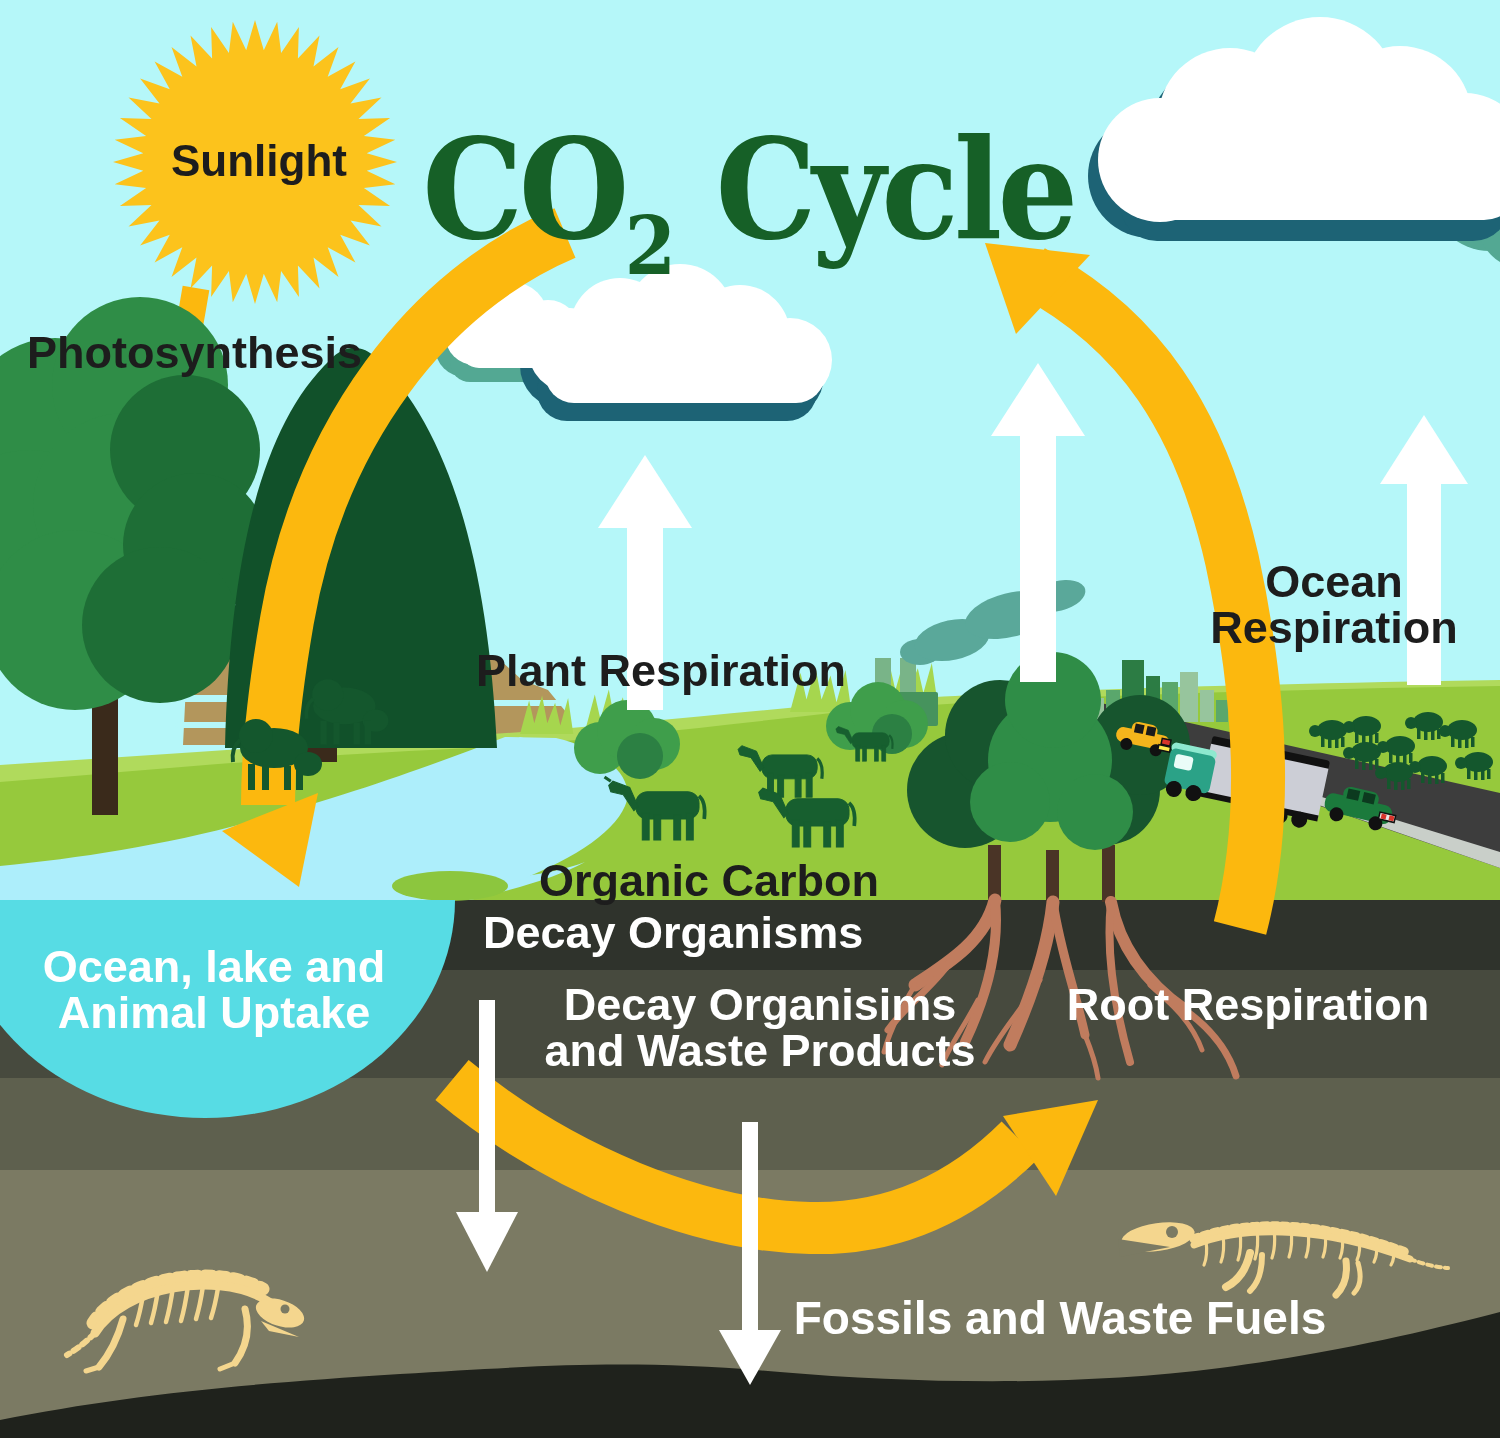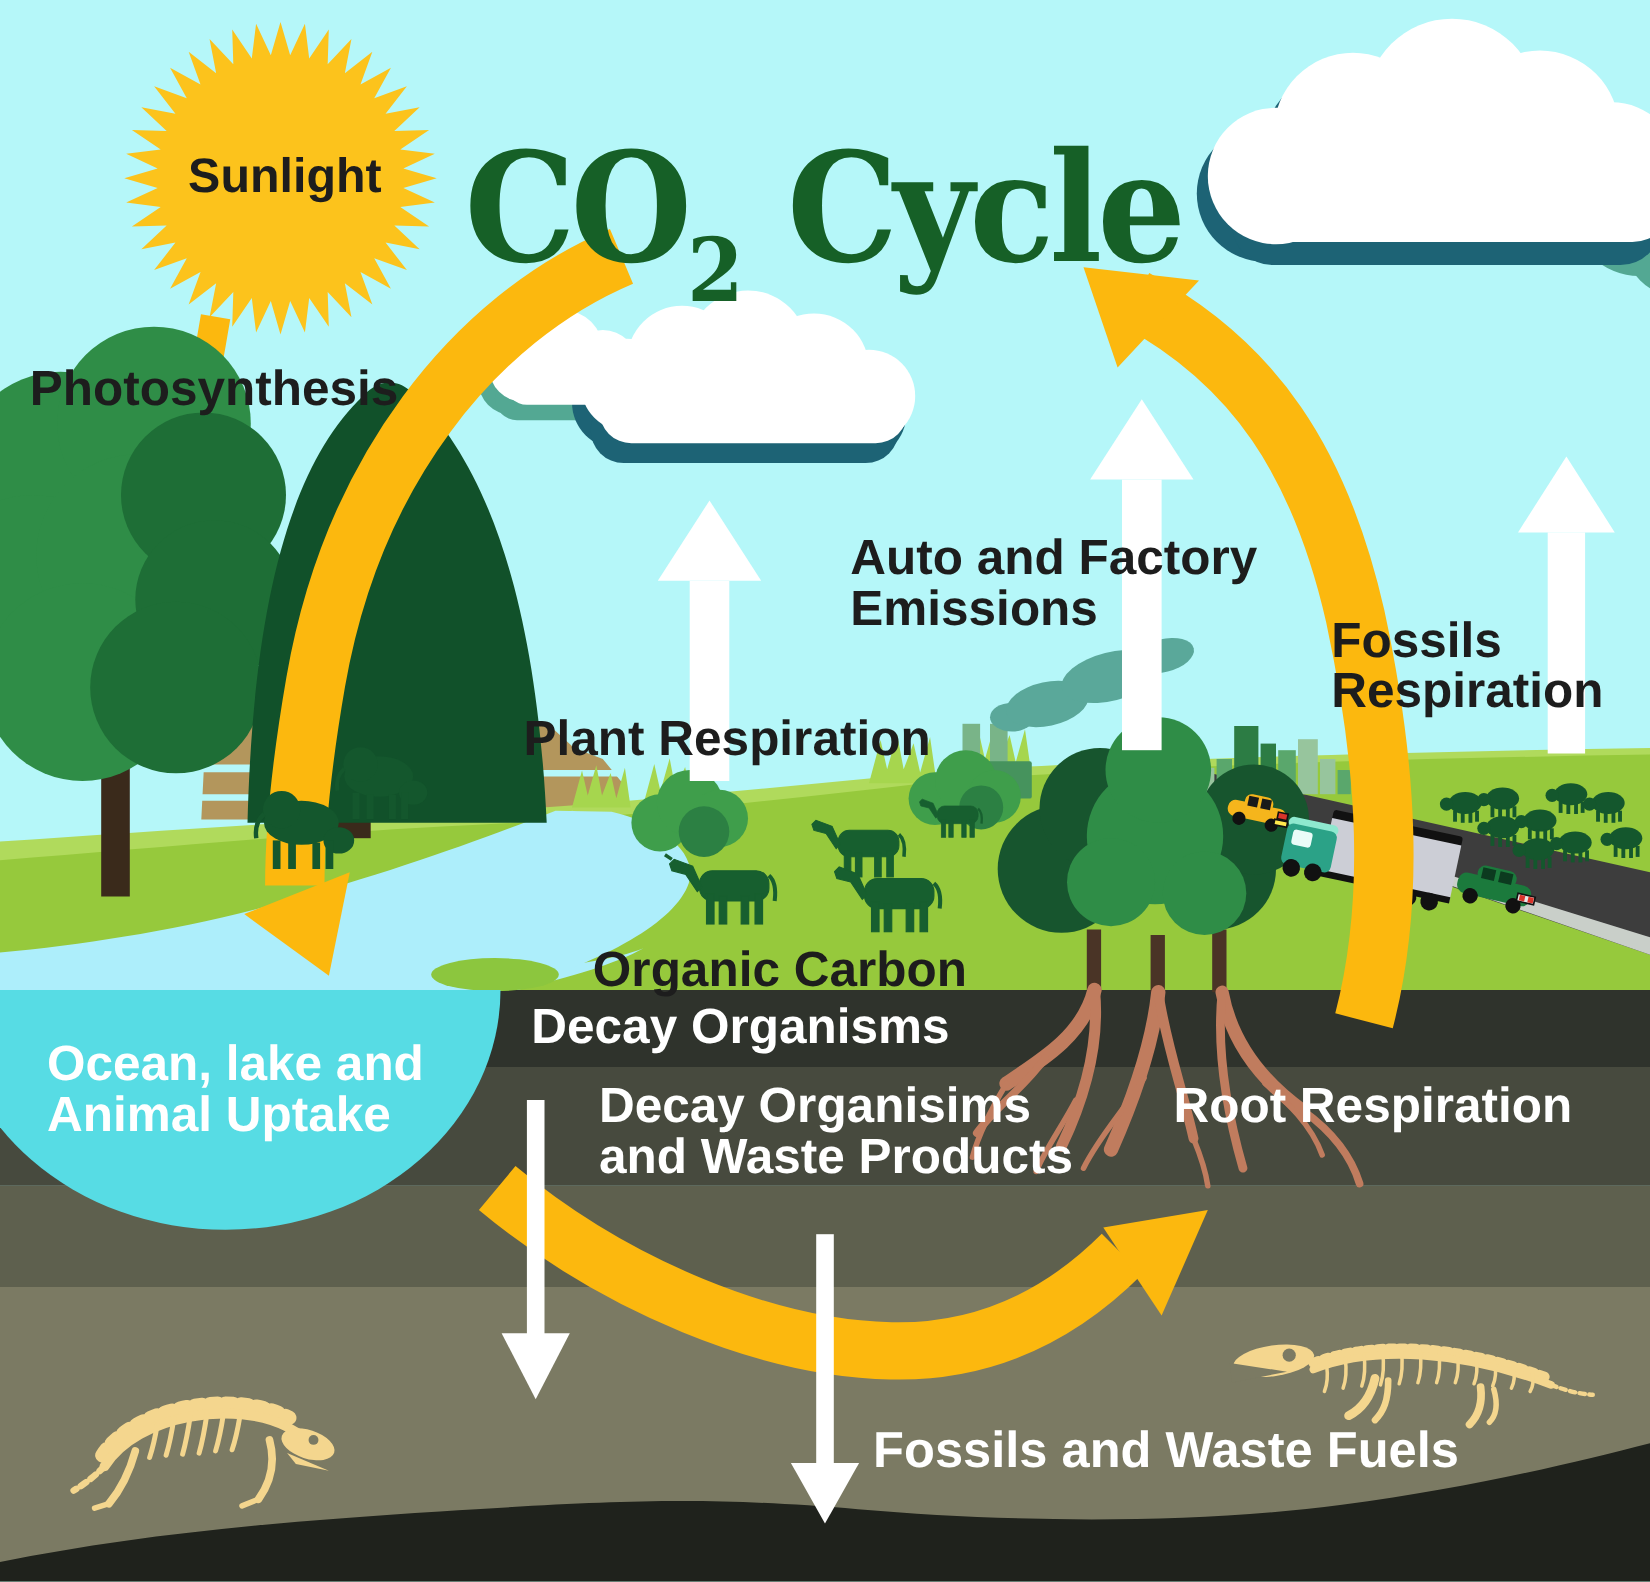--- a/index.html
+++ b/index.html
@@ -1,20 +1,20 @@
 <!DOCTYPE html>
 <html><head>
 <meta charset="utf-8">
 <style>
   html,body{margin:0;padding:0;background:#b5f7f9;}
   #stage{position:relative;width:1500px;height:1438px;overflow:hidden;background:#b5f7f9;
          font-family:"Liberation Sans",sans-serif;}
   #art{position:absolute;left:0;top:0;width:1500px;height:1438px;}
   .lbl{position:absolute;font-weight:700;font-size:45px;color:#1d1d1d;white-space:nowrap;line-height:1.02;}
-  .ctr{transform:translate(-50%,-50%);}
+  .ctr{transform:translate(-50%,-50%);text-align:center;}
   .white{color:#ffffff;}
   #title{position:absolute;left:748px;top:200px;transform:translate(-50%,-50%) scaleX(.92);
          font-family:"DejaVu Serif",serif;font-weight:700;font-size:138px;color:#166027;
          white-space:nowrap;letter-spacing:-5px;}
   #title .sub{font-size:80px;vertical-align:-36px;letter-spacing:0;}
 </style>
 </head>
 <body>
 
 <div id="stage">
@@ -490,27 +490,23 @@
 </svg>
 
 <div id="title"><span>CO</span><span class="sub">2</span><span> Cycle</span></div>
 
 <div class="lbl ctr" style="left:259px;top:161px;font-size:44px;">Sunlight</div>
 
 <div class="lbl" style="left:27px;top:330px;">Photosynthesis</div>
 
 <div class="lbl ctr" style="left:661px;top:671px;">Plant Respiration</div>
 
-<div class="lbl ctr" style="left:958px;top:530px;">
-  <div>Auto and Factory</div>
-  <div>Emissions</div>
-</div>
 
 <div class="lbl ctr" style="left:1334px;top:605px;">
-  <div>Fossils</div>
+  <div>Ocean</div>
   <div>Respiration</div>
 </div>
 
 <div class="lbl ctr" style="left:709px;top:881px;">Organic Carbon</div>
 
 <div class="lbl white" style="left:483px;top:910px;text-align:right;">Decay Organisms</div>
 
 <div class="lbl ctr white" style="left:760px;top:1028px;">
   <div>Decay Organisims</div>
   <div>and Waste Products</div>

